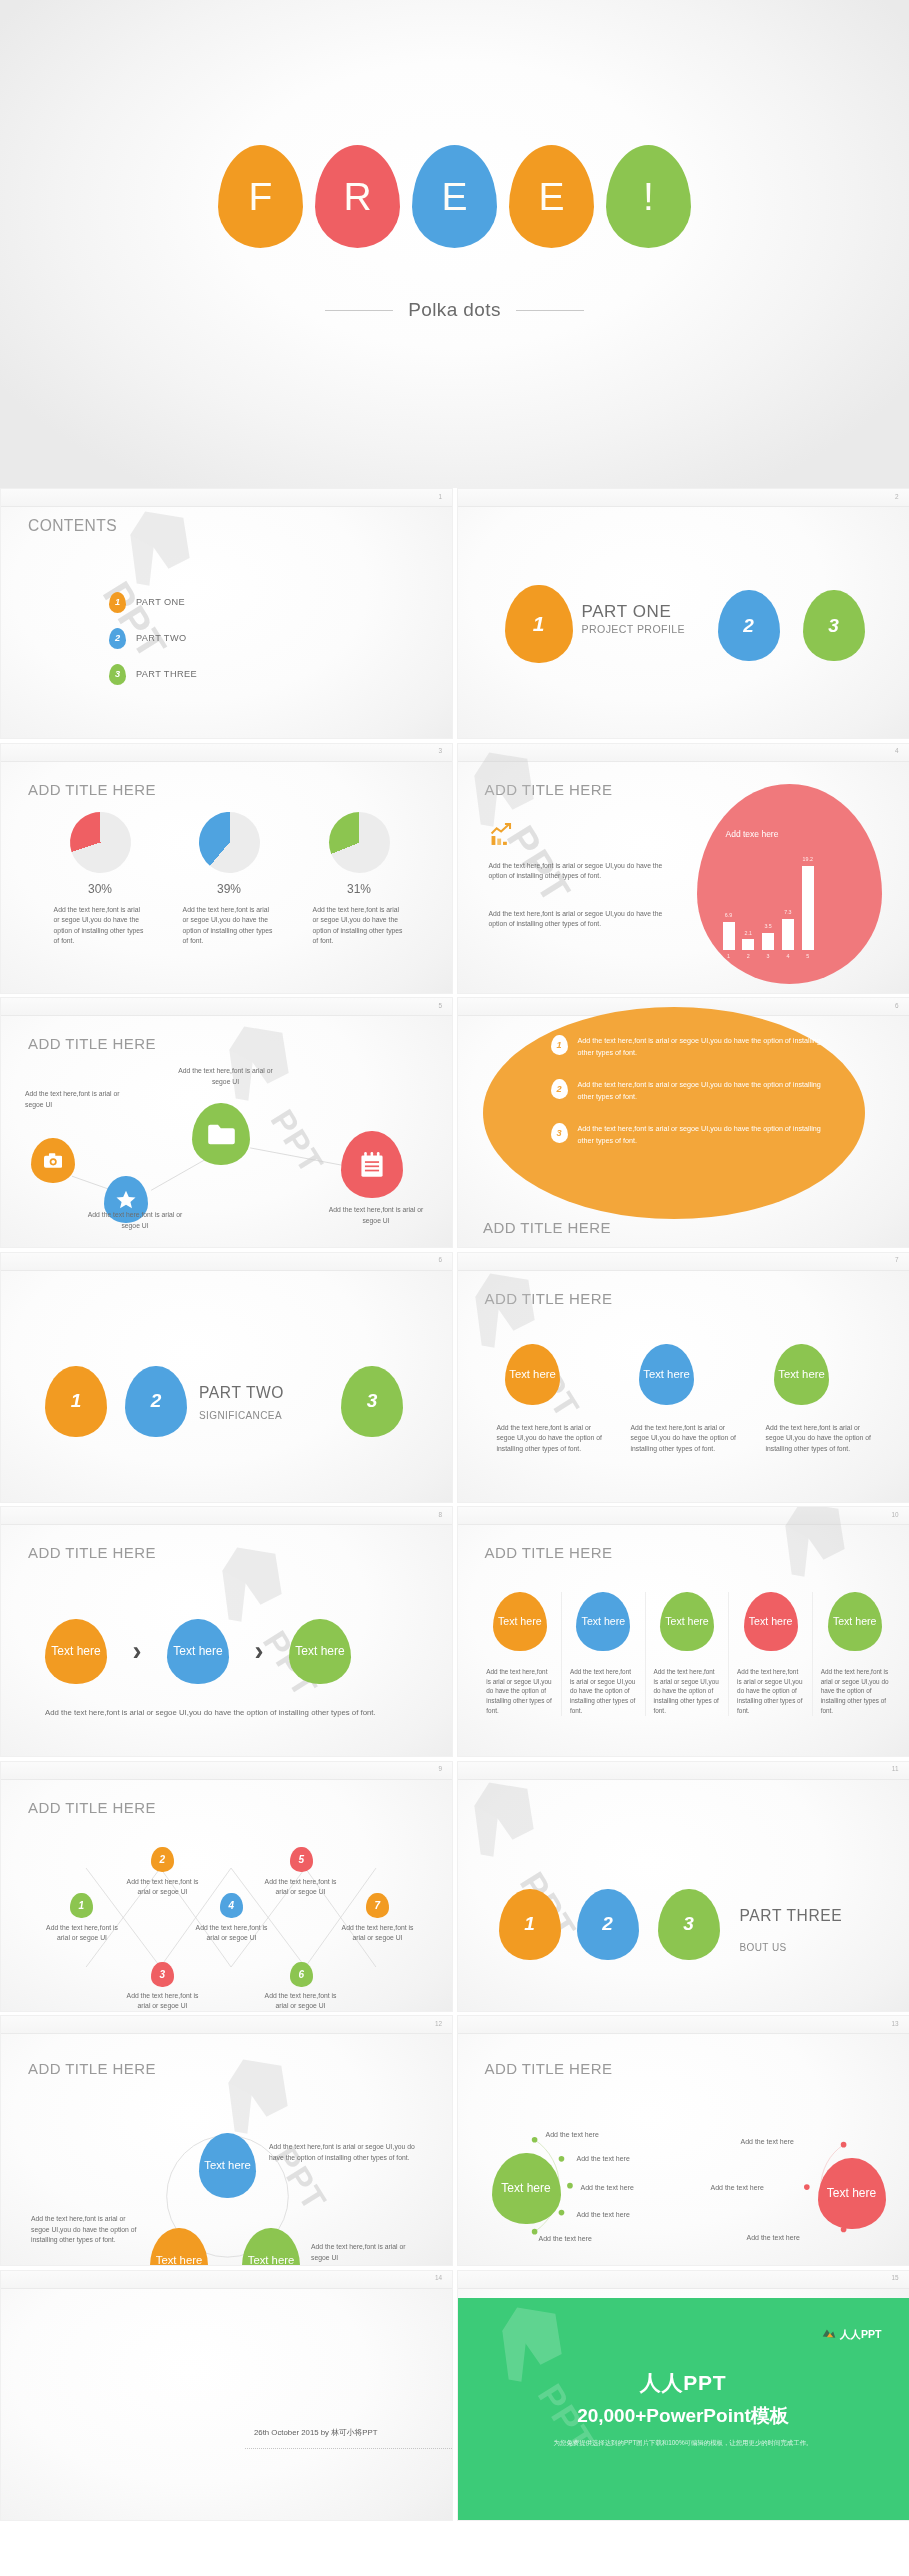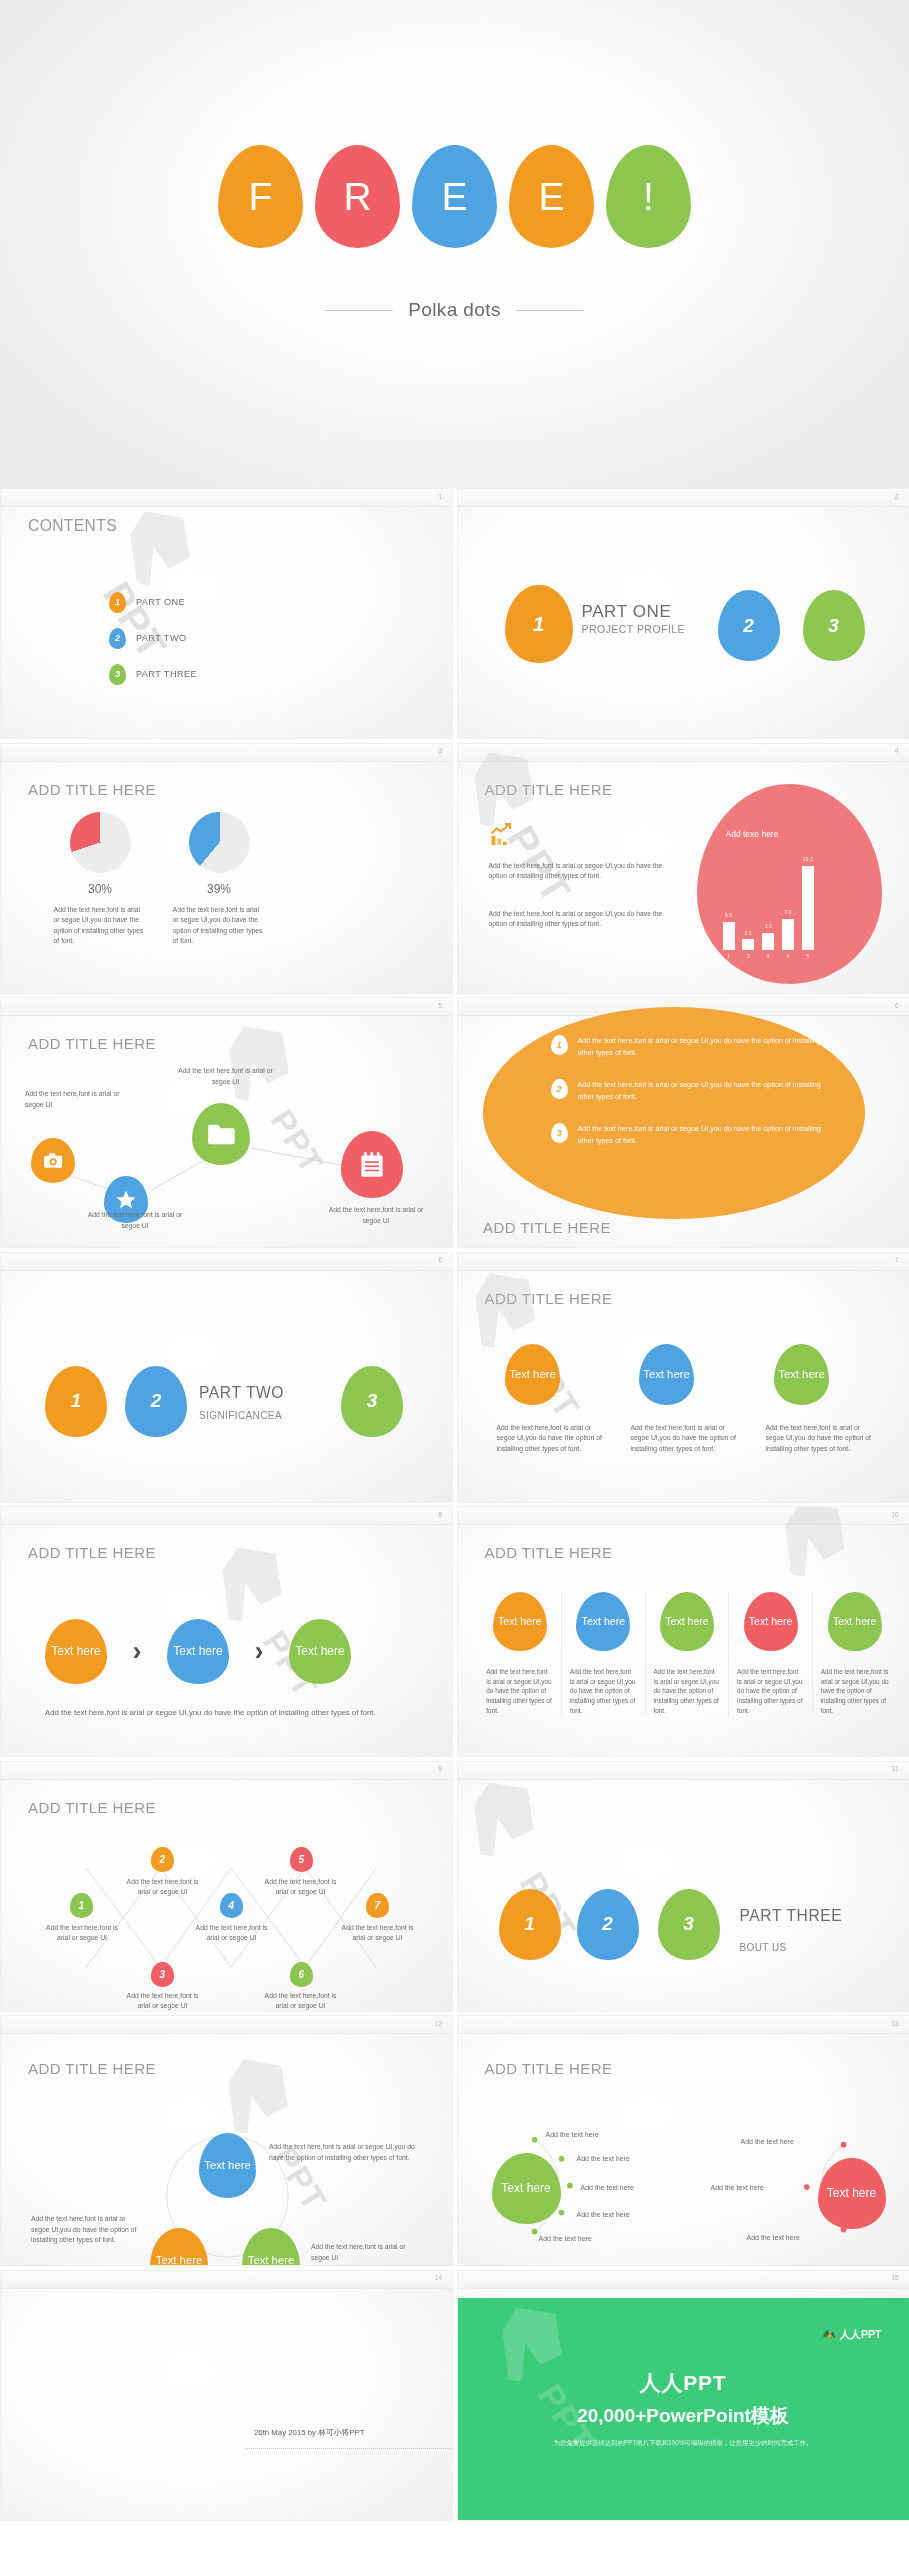--- a/index.html
+++ b/index.html
@@ -167,23 +167,28 @@
     <div class="slide">
       <div class="topbar"></div>
       <div class="pagenum">3</div>
       <div class="title">ADD TITLE HERE</div>
 
       <div style="position:absolute;left:37px;top:68px;width:124px;text-align:center">
         <div class="pie" style="margin:0 auto;background:conic-gradient(#ef5f63 0% 30%, #ececec 30% 100%);transform:rotate(-108deg)"></div>
         <div style="font-size:12px;color:#6d6d6d;margin-top:9.2px">30%</div>
         <div class="para" style="margin-top:9.2px;text-align:left;padding:0 15.6px">Add the text here,font is arial or segoe UI,you do have the option of installing other types of font.</div>
       </div>
-      <div style="position:absolute;left:156px;top:68px;width:124px;text-align:center">
+      <div style="position:absolute;left:166px;top:68px;width:124px;text-align:center">
         <div class="pie" style="margin:0 auto;background:conic-gradient(#4fa3e0 0% 39%, #ececec 39% 100%);transform:rotate(-140deg)"></div>
         <div style="font-size:12px;color:#6d6d6d;margin-top:9.2px">39%</div>
+        <div class="para" style="margin-top:9.2px;text-align:left;padding:0 15.6px">Add the text here,font is arial or segoe UI,you do have the option of installing other types of font.</div>
+      </div>
+      <div style="position:absolute;left:296px;top:68px;width:124px;text-align:center">
+        <div class="pie" style="margin:0 auto;background:conic-gradient(#8cc550 0% 31%, #ececec 31% 100%);transform:rotate(-112deg)"></div>
+        <div style="font-size:12px;color:#6d6d6d;margin-top:9.2px">31%</div>
         <div class="para" style="margin-top:9.2px;text-align:left;padding:0 15.6px">Add the text here,font is arial or segoe UI,you do have the option of installing other types of font.</div>
       </div>
     </div>
 
     <div class="slide">
       <div class="topbar"></div>
       <div class="pagenum">4</div>
       <div class="title">ADD TITLE HERE</div>
       <svg class="wm-mark" style="left:-7px;top:0" viewBox="0 0 100 100">
           <path d="M36 8 L72 14 L78 52 L58 62 L44 42 L30 48 L22 30 Z" fill="#c6c6c6"></path>
@@ -524,21 +529,21 @@
       <div style="position:absolute;left:81px;top:219px;font-size:7px;color:#6d6d6d">Add the text here</div>
 
       <div style="position:absolute;left:283px;top:122px;font-size:7px;color:#6d6d6d">Add the text here</div>
       <div style="position:absolute;left:253px;top:168px;font-size:7px;color:#6d6d6d">Add the text here</div>
       <div style="position:absolute;left:289px;top:218px;font-size:7px;color:#6d6d6d">Add the text here</div>
     </div>
 
     <div class="slide">
       <div class="topbar"></div>
       <div class="pagenum">14</div>
-      <div style="position:absolute;left:253px;top:156px;font-size:7.8px;color:#5f5f5f">26th May 2015 by 林可小将PPT</div>
+      <div style="position:absolute;left:253px;top:156px;font-size:7.8px;color:#5f5f5f">26th October 2015 by 林可小将PPT</div>
       <div style="position:absolute;left:244px;top:177px;right:0;border-top:0.7px dotted #c5c5c5"></div>
     </div>
 
     <div class="slide">
       <div class="topbar"></div>
       <div class="pagenum">15</div>
       <div class="greenpanel">
         <div class="gp-logo">
           <svg width="14" height="12.7" viewBox="0 0 20 18">
               <path d="M1 12 L7 2 L12 9 L16 5 L19 14 Z" fill="#3a6f4f"></path>

